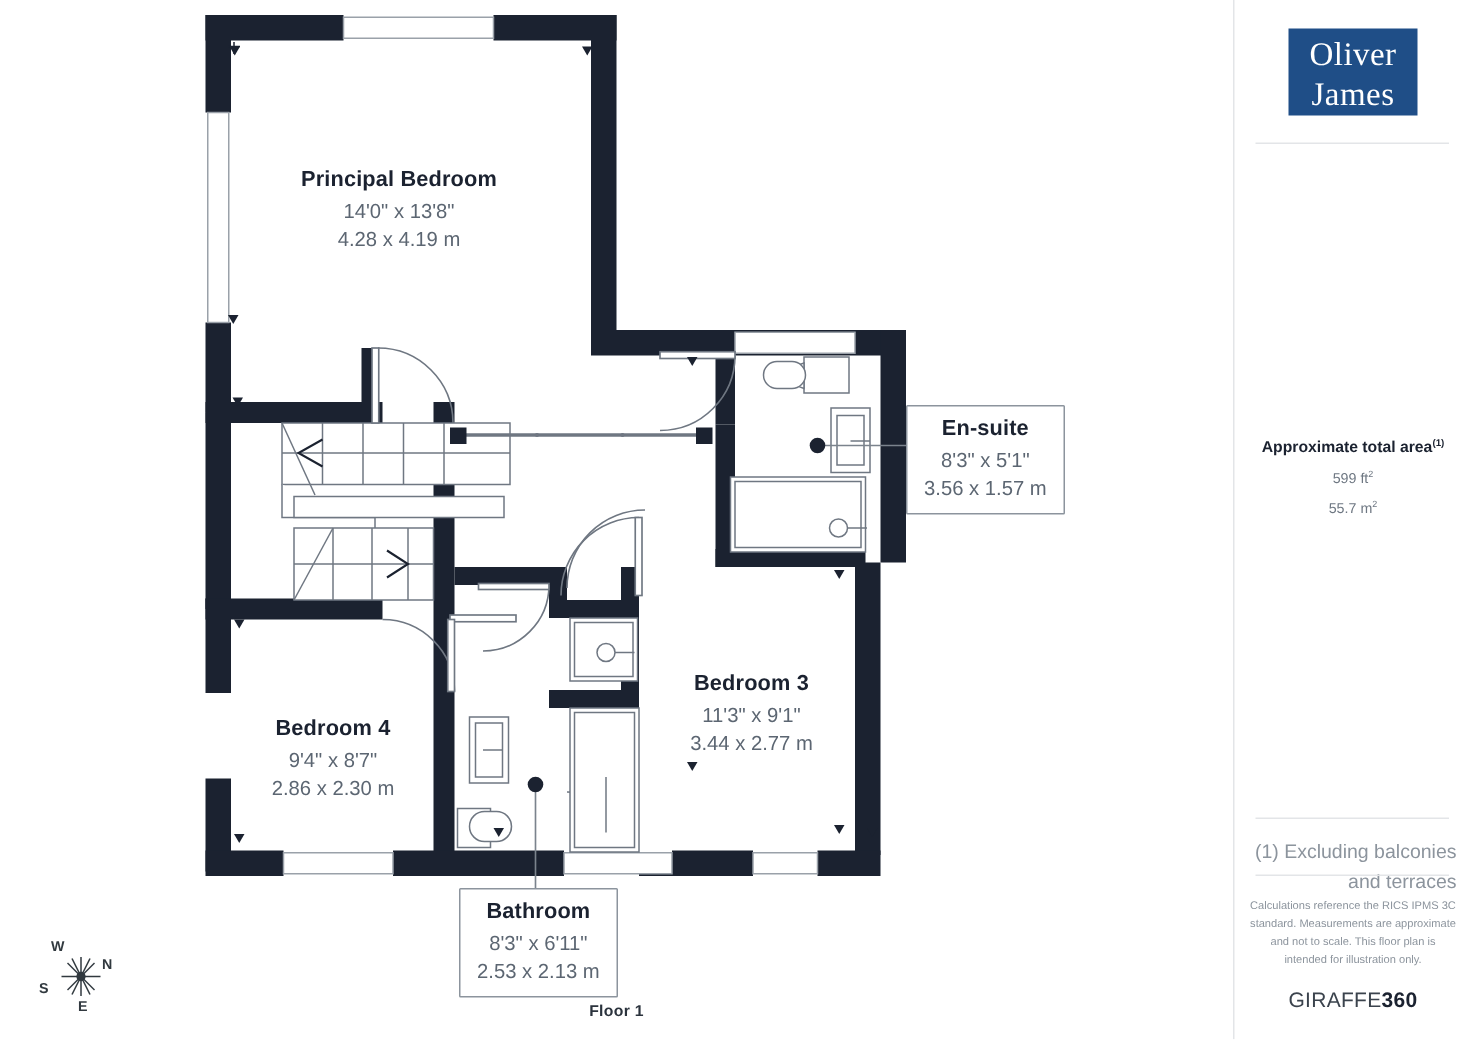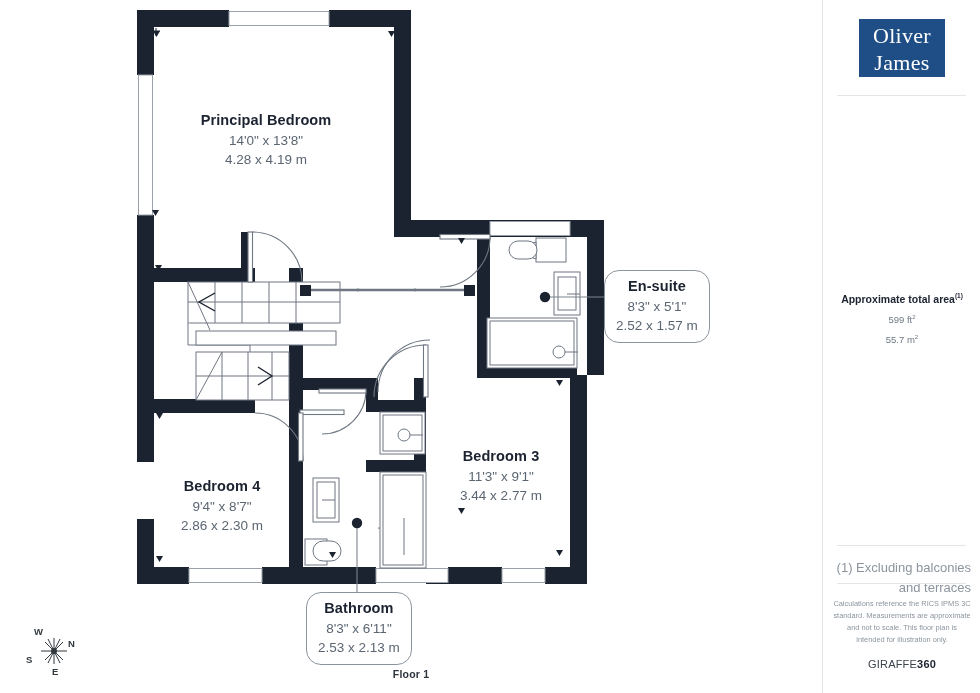--- a/index.html
+++ b/index.html
@@ -40,21 +40,21 @@
     line-height: 1.45;
   }
   .room-dim {
     font-size: 13.5px;
     color: #5c6672;
     line-height: 1.42;
   }
   .callout {
     position: absolute;
     border: 1.3px solid #8c949d;
-    border-radius: 15px;
+    border-radius: 1px;
     background: #ffffff;
     text-align: center;
     padding: 5px 11px 7px 11px;
     white-space: nowrap;
   }
 
   
   #compass {
     position: absolute;
     left: 18px;
@@ -161,21 +161,21 @@
     font-size: 7.4px;
     color: #8c949d;
     line-height: 1.62;
   }
   #brand {
     position: absolute;
     left: 0;
     top: 658px;
     width: 158px;
     text-align: center;
-    font-size: 11px;
+    font-size: 14px;
     color: #3b434d;
     letter-spacing: .2px;
   }
   #brand b { color: #1b2230; }
 </style>
 </head>
 <body>
 
 <div id="page">
 
@@ -394,21 +394,21 @@
 
     <div class="room-label" style="left:222px; top:476px;">
       <div class="room-name">Bedroom 4</div>
       <div class="room-dim">9'4" x 8'7"</div>
       <div class="room-dim">2.86 x 2.30 m</div>
     </div>
 
     <div class="callout" style="left:604px; top:270px;">
       <div class="room-name">En-suite</div>
       <div class="room-dim">8'3" x 5'1"</div>
-      <div class="room-dim">2.52 x 1.57 m</div>
+      <div class="room-dim">3.56 x 1.57 m</div>
     </div>
 
     <div class="callout" style="left:306px; top:592px;">
       <div class="room-name">Bathroom</div>
       <div class="room-dim">8'3" x 6'11"</div>
       <div class="room-dim">2.53 x 2.13 m</div>
     </div>
 
     <div id="compass">
       <svg width="72" height="66" viewBox="0 0 72 66">

